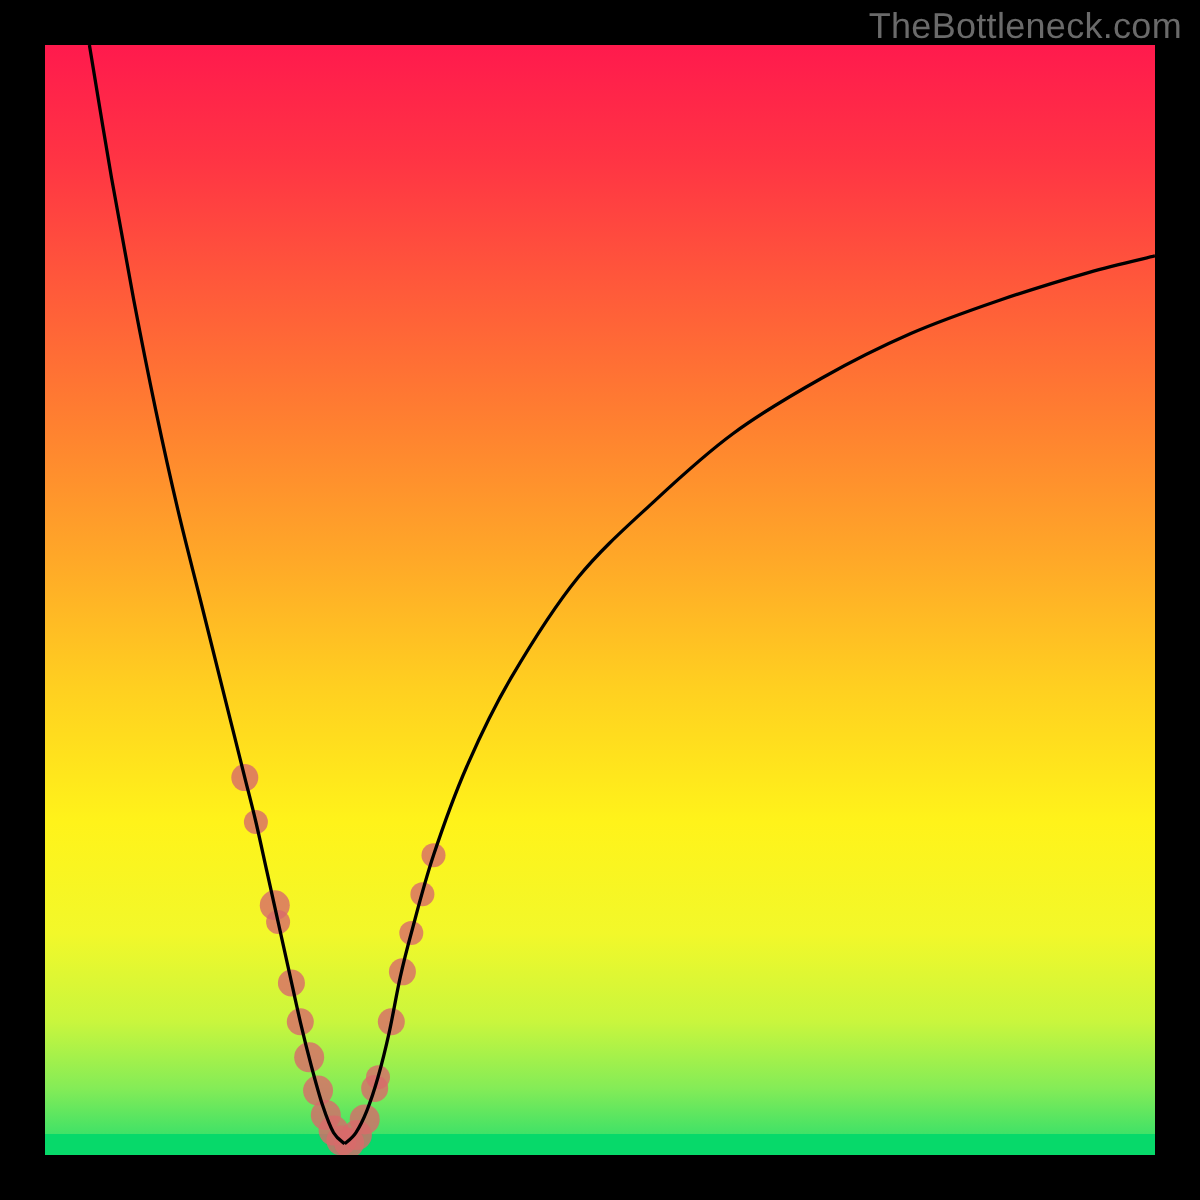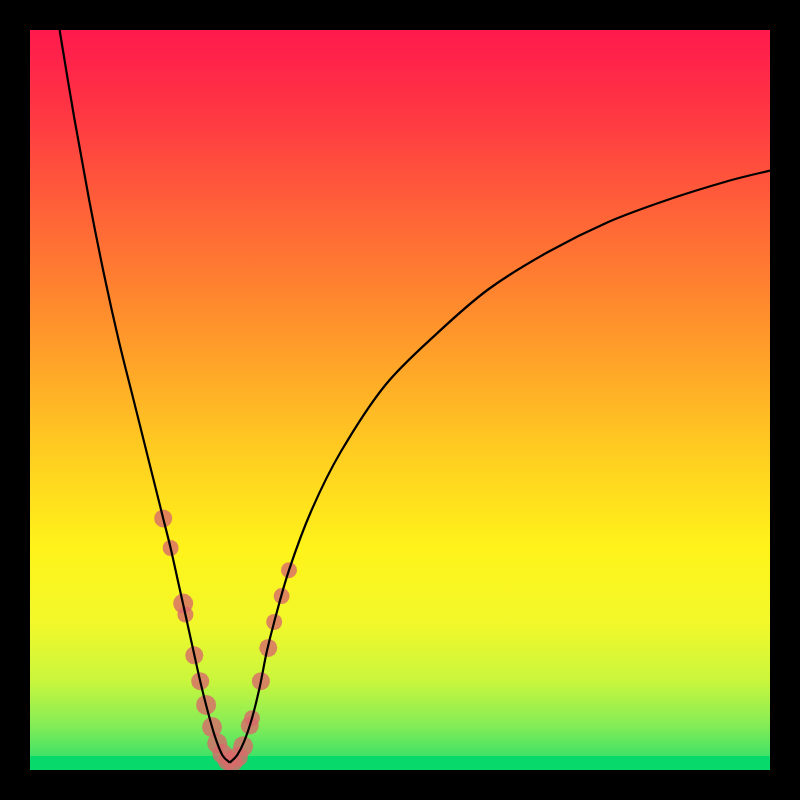--- a/index.html
+++ b/index.html
@@ -66,20 +66,21 @@
   }
   .dot {
     fill: #d86a6a;
     opacity: 0.80;
   }
 </style>
 </head>
 <body>
 
 <div class="frame">
+  <div class="watermark">TheBottleneck.com</div>
   <div class="plot">
     <div class="green-band"></div>
     <svg class="curve" viewBox="0 0 740 740">
       <g id="dots-group">
           <circle cx="133.2" cy="488.4" r="9" class="dot"></circle>
           <circle cx="140.6" cy="518" r="8" class="dot"></circle>
           <circle cx="153.17999999999998" cy="573.5" r="10" class="dot"></circle>
           <circle cx="155.4" cy="584.6" r="8" class="dot"></circle>
           <circle cx="164.28" cy="625.3" r="9" class="dot"></circle>
           <circle cx="170.20000000000002" cy="651.2" r="9" class="dot"></circle>

